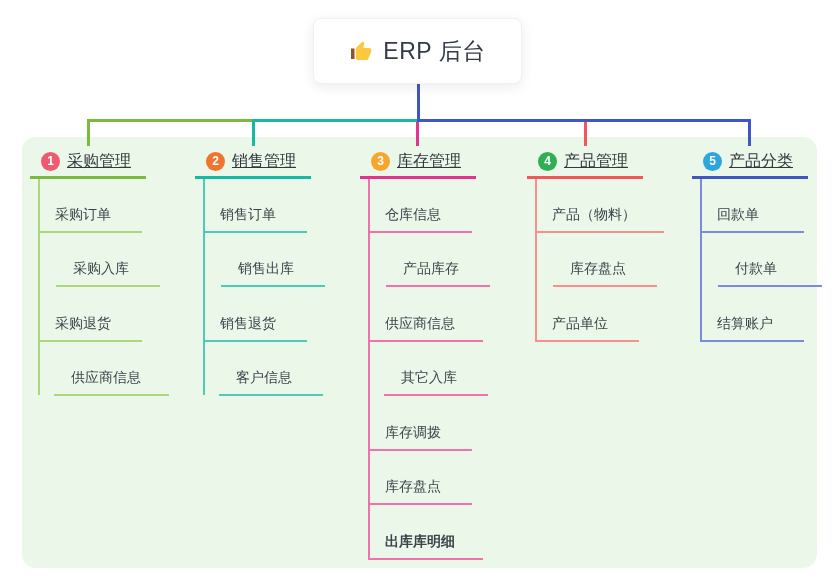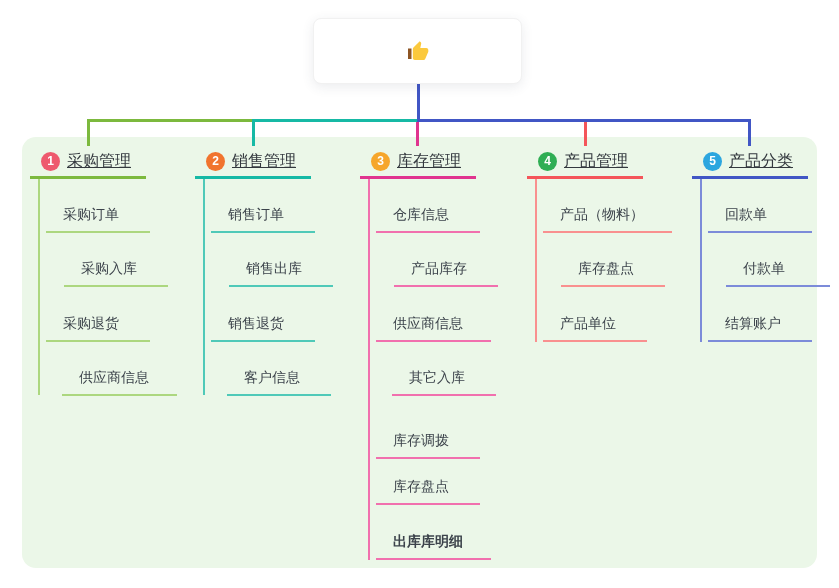--- a/index.html
+++ b/index.html
@@ -55,31 +55,31 @@
     width:19px;height:19px;border-radius:50%;
     background:var(--bc);color:#fff;font-size:12px;font-weight:bold;
     display:flex;align-items:center;justify-content:center;flex:0 0 auto;
   }
   .branch-label{font-size:16px;font-weight:500;color:#33383e;text-decoration:underline;}
   .trunk{position:absolute;left:8px;top:33px;width:2px;background:var(--cl);}
   .branch.len3 .trunk{height:163px;}
   .branch.len4 .trunk{height:216px;}
   .branch.len7 .trunk{height:381px;}
   .child{
-    position:absolute;left:16px;height:34px;box-sizing:border-box;
+    position:absolute;left:8px;height:34px;box-sizing:border-box;
     border-bottom:2px solid var(--cl);
     display:flex;align-items:flex-end;
     padding:0 28px 7px 17px;white-space:nowrap;min-width:104px;text-align:right;
   }
   .child span{font-size:14px;color:#3c434b;}
   .children .child:nth-of-type(1){top:53px;}
   .children .child:nth-of-type(2){top:107px;margin-left:18px;}
   .children .child:nth-of-type(3){top:162px;}
   .children .child:nth-of-type(4){top:216px;margin-left:16px;}
-  .children .child:nth-of-type(5){top:271px;margin-top:8px;}
+  .children .child:nth-of-type(5){top:271px;}
   .children .child:nth-of-type(6){top:325px;}
   .children .child:nth-of-type(7){top:380px;font-weight:bold;}
 </style>
 </head>
 <body>
 
 <div id="canvas">
 
   <div id="panel"></div>
 
@@ -93,20 +93,21 @@
   <div id="drop-4" class="line v"></div>
   <div id="drop-5" class="line v"></div>
 
   <div id="root-node">
     <span class="thumb">
       <svg width="24" height="24" viewBox="0 0 24 24">
         <path fill="#8D5524" d="M2 20h3.5V9.5H2z"></path>
         <path fill="#FBC93D" d="M22.3 11.1c0-1.1-.9-2-2-2h-6l.9-4.4.03-.32c0-.41-.17-.79-.44-1.06l-1.06-1.05-6.3 6.33c-.37.36-.58.86-.58 1.4v9c0 1.1.9 2 2 2h8.6c.83 0 1.54-.5 1.84-1.22l2.9-6.75c.07-.23.11-.47.11-.73v-1.2z"></path>
       </svg>
     </span>
+    <span class="root-title">ERP 后台</span>
   </div>
 
   <div class="branch b1 len4" style="--c: #7CB93E; --cl: #ACD77F; --bc: #EE5A6E;">
     <div class="branch-header">
       <span class="badge">1</span>
       <span class="branch-label">采购管理</span>
     </div>
     <div class="trunk"></div>
     <div class="children">
       <div class="child">

